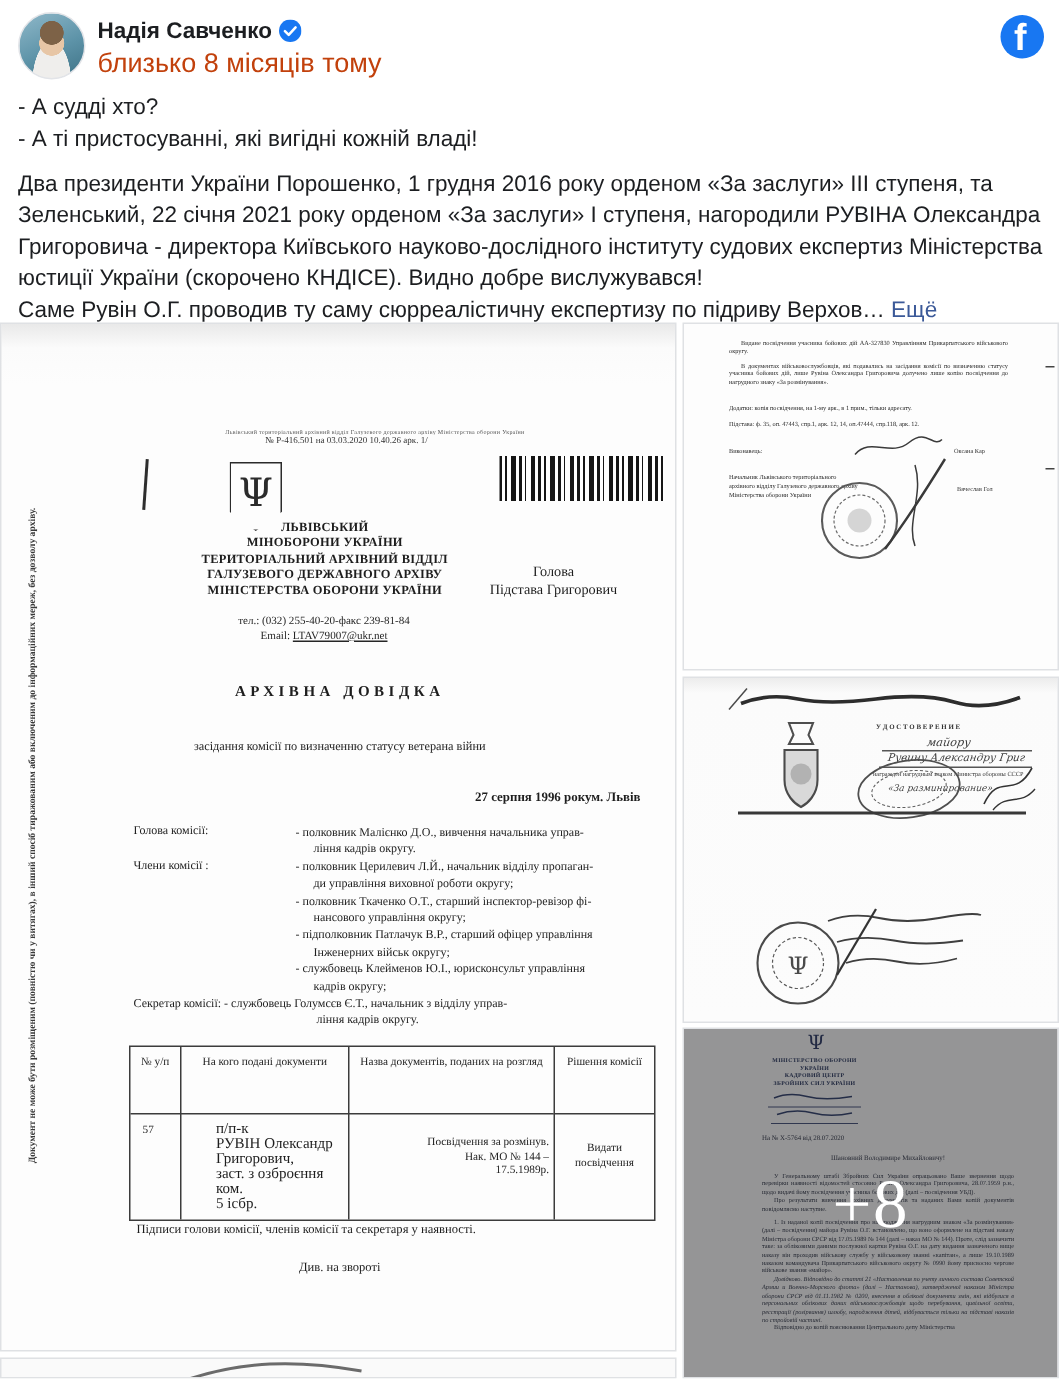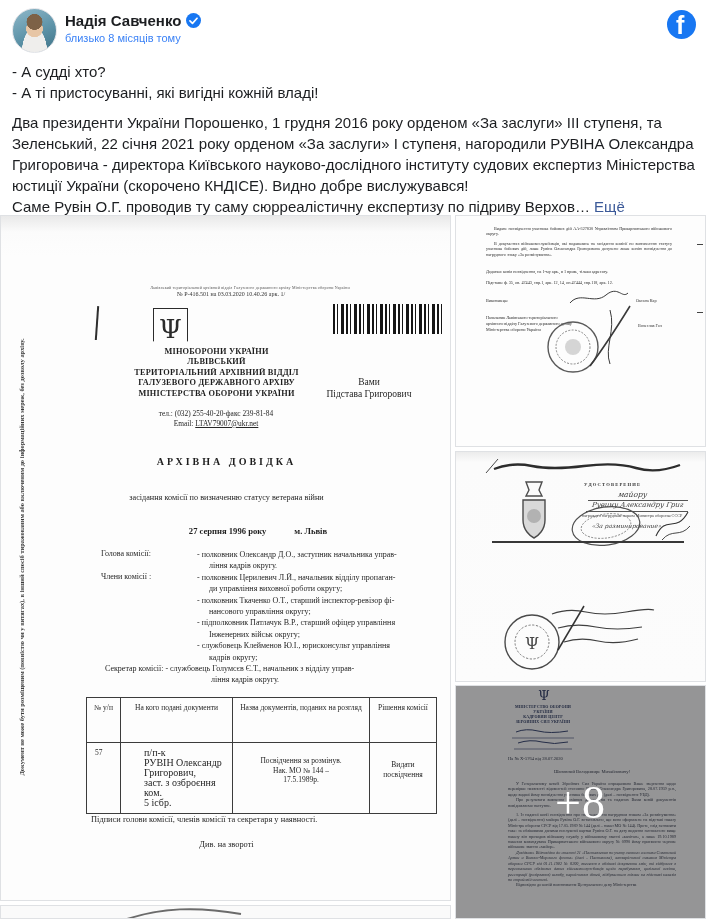--- a/index.html
+++ b/index.html
@@ -11,21 +11,21 @@
   .avatar { position:absolute; left:0; top:2px; width:45px; height:45px; border-radius:50%;
     background:
       radial-gradient(circle at 50% 30%, #7d6247 0 21%, rgba(0,0,0,0) 22%),
       radial-gradient(circle at 50% 46%, #e7c6a6 0 26%, rgba(0,0,0,0) 27%),
       radial-gradient(ellipse at 50% 108%, #efeeec 0 42%, rgba(0,0,0,0) 43%),
       linear-gradient(155deg, #8fb8c9 0%, #5d93a8 55%, #3e7286 100%);
     border:1px solid #e2e4e8; }
   .name-row { margin-left:53px; padding-top:6px; display:flex; align-items:center; gap:5px; }
   .author-name { font-size:15px; font-weight:bold; color:#1c1e21; }
   .badge { width:15px; height:15px; display:inline-block; }
-  .timestamp { margin-left:53px; margin-top:3px; font-size:11px; color:#3b82f6; }
+  .timestamp { margin-left:53px; margin-top:3px; font-size:18px; color:#c2410c; }
   .fb-logo { position:absolute; right:2px; top:4px; width:29px; height:29px; border-radius:50%; background:#1877f2; overflow:hidden; }
   .fb-logo span { position:absolute; left:9px; top:1px; color:#fff; font-weight:bold; font-size:25px; font-family:"Liberation Sans",sans-serif; }
 
   
   .post-text { position:absolute; top:61px; left:12px; width:684px; font-size:15px; line-height:21px; color:#1c1e21; }
   .post-text .para2 { margin-top:9px; }
   .more-link { color:#3b5998; cursor:pointer; }
 
   
   .photos { position:absolute; left:0; top:215px; width:706px; height:704px; background:#fff; }
@@ -58,38 +58,38 @@
   .tick { left:95px; top:90px; width:1.5px; height:34px; background:#2e2e2e; transform:rotate(4deg); }
   .ministry { left:68px; top:131px; width:295px; font-size:8.3px; line-height:10.4px; font-weight:bold; text-align:center; letter-spacing:.2px; }
   .recipient { left:288px; top:160px; width:160px; font-size:9.5px; line-height:12px; text-align:center; }
   .address { left:38px; top:193px; width:354px; font-size:7.4px; line-height:9.8px; text-align:center; color:#262626; }
   .side-note { left:17px; top:565px; width:448px; transform:rotate(-90deg); transform-origin:left top;
     font-size:6.4px; line-height:8px; text-align:center; color:#3a3a3a; font-weight:bold; }
   .title1 { left:0; top:240px; width:451px; font-size:10px; letter-spacing:3px; font-weight:bold; text-align:center; }
   .title2 { left:0; top:264px; width:451px; font-size:9.5px; letter-spacing:.8px; font-weight:bold; text-align:center; }
   .sub1 { left:0; top:277px; width:451px; font-size:8.2px; text-align:center; }
   .sub2 { left:0; top:288px; width:451px; font-size:8.2px; text-align:center; }
-  .date-row { left:88px; top:310px; width:352px; display:flex; justify-content:center; padding-right:14px; font-size:8.6px; font-weight:bold;gap:28px; }
+  .date-row { left:88px; top:310px; width:352px; display:flex; justify-content:flex-end; padding-right:14px; font-size:8.6px; font-weight:bold; }
   .commission { left:88px; top:333px; width:358px; font-size:8px; }
-  .commission .lbl { position:absolute; left:12px; }
+  .commission .lbl { position:absolute; left:0; }
   .commission .content { position:absolute; left:108px; top:0; width:250px; }
   .commission .content div { line-height:11.4px; white-space:nowrap; }
   .commission .cont { padding-left:12px; }
-  .secr1 { position:absolute; left:16px; top:114px; white-space:nowrap; line-height:11.4px;font-family:Liberation Serif, serif; }
+  .secr1 { position:absolute; left:0; top:114px; white-space:nowrap; line-height:11.4px;font-family:Liberation Serif, serif; }
   .secr2 { position:absolute; left:122px; top:125px; white-space:nowrap; line-height:11.4px; }
 
   .tbl { left:85px; top:481px; width:351px; display:grid; grid-template-columns:33px 112px 137px 1fr;
     border:1.4px solid #3c3c3c; font-size:7.5px; line-height:9.6px; }
   .tbl > div { border-left:1.1px solid #3c3c3c; min-height:44px; padding:5px 3px; }
   .tbl > div:nth-child(4n+1) { border-left:none; }
   .tbl .row2 { border-top:1.1px solid #3c3c3c; min-height:62px; }
   .tbl .hc { text-align:center; }
   .tbl .b2 { padding-left:23px; font-size:10px; line-height:10px; }
   .tbl .b3, .tbl .b4 { text-align:center; }
-  .tbl .b3 { padding-top:13px; }
+  .tbl .b3 { padding-top:13px;text-align:right; }
   .tbl .b4 { padding-top:17px; }
   .sign-note { left:90px; top:599px; width:360px; font-size:8.4px; }
   .see-reverse { left:0; top:624px; width:451px; text-align:center; font-size:8.4px; }
 
   
   .rp { left:30px; width:186px; color:#2a2a2a; }
   .rnames { font-size:4.2px; color:#333; }
   .hw { font-family:"DejaVu Serif",serif; font-style:italic; color:#3d3d3d; transform:skewX(-8deg); }
   .overlay { position:absolute; inset:0; background:rgba(22,22,24,.45); display:flex; align-items:center; justify-content:center; }
   .overlay span { color:#fff; font-size:46px; font-weight:400; letter-spacing:1px; }
@@ -128,49 +128,49 @@
 
   <div class="photo doc" id="photo-main">
     <div class="abs tiny-head">Львівський територіальний архівний відділ Галузевого державного архіву Міністерства оборони України</div>
     <div class="abs reg-line">№ Р-416.501 на 03.03.2020 10.40.26 арк. 1/</div>
     <div class="abs barcode"></div>
     <div class="abs shield1">
       <span>Ψ</span>
     </div>
     <div class="abs tick"></div>
     <div class="abs ministry">
+      <div>ЛЬВІВСЬКИЙ</div>
       <div>МІНОБОРОНИ УКРАЇНИ</div>
-      <div>ЛЬВІВСЬКИЙ</div>
       <div>ТЕРИТОРІАЛЬНИЙ АРХІВНИЙ ВІДДІЛ</div>
       <div>ГАЛУЗЕВОГО ДЕРЖАВНОГО АРХІВУ</div>
       <div>МІНІСТЕРСТВА ОБОРОНИ УКРАЇНИ</div>
     </div>
     <div class="abs recipient">
-      <div>Вами</div>
+      <div>Голова</div>
       <div>Підстава Григорович</div>
     </div>
     <div class="abs address">
       <div>тел.: (032) 255-40-20-факс  239-81-84</div>
       <div>
         <span>Email: </span><span class="u">LTAV79007@ukr.net</span>
       </div>
     </div>
     <div class="abs side-note">Документ не може бути розміщеним (повністю чи у витягах), в інший спосіб тиражованим або включеним до інформаційних мереж, без дозволу архіву.</div>
     <div class="abs title1">АРХІВНА  ДОВІДКА</div>
     <div class="abs sub1">засідання комісії по визначенню статусу ветерана війни</div>
     <div class="abs date-row">
       <span>27 серпня 1996 року</span>
       <span>м. Львів</span>
     </div>
 
     <div class="abs commission">
       <div class="lbl" style="top:0;">Голова комісії:</div>
       <div class="lbl" style="top:23px;">Члени комісії :</div>
       <div class="content">
-        <div>- полковник Олександр Д.О., заступник начальника управ-</div>
+        <div>- полковник Малієнко Д.О., вивчення начальника управ-</div>
         <div class="cont">ління кадрів округу.</div>
         <div>- полковник  Церилевич Л.Й., начальник відділу пропаган-</div>
         <div class="cont">ди управління виховної роботи округу;</div>
         <div>- полковник Ткаченко О.Т., старший інспектор-ревізор фі-</div>
         <div class="cont">нансового управління округу;</div>
         <div>- підполковник  Патлачук В.Р., старший офіцер управління</div>
         <div class="cont">Інженерних військ округу;</div>
         <div>- службовець Клейменов Ю.І., юрисконсульт управління</div>
         <div class="cont">кадрів округу;</div>
       </div>

